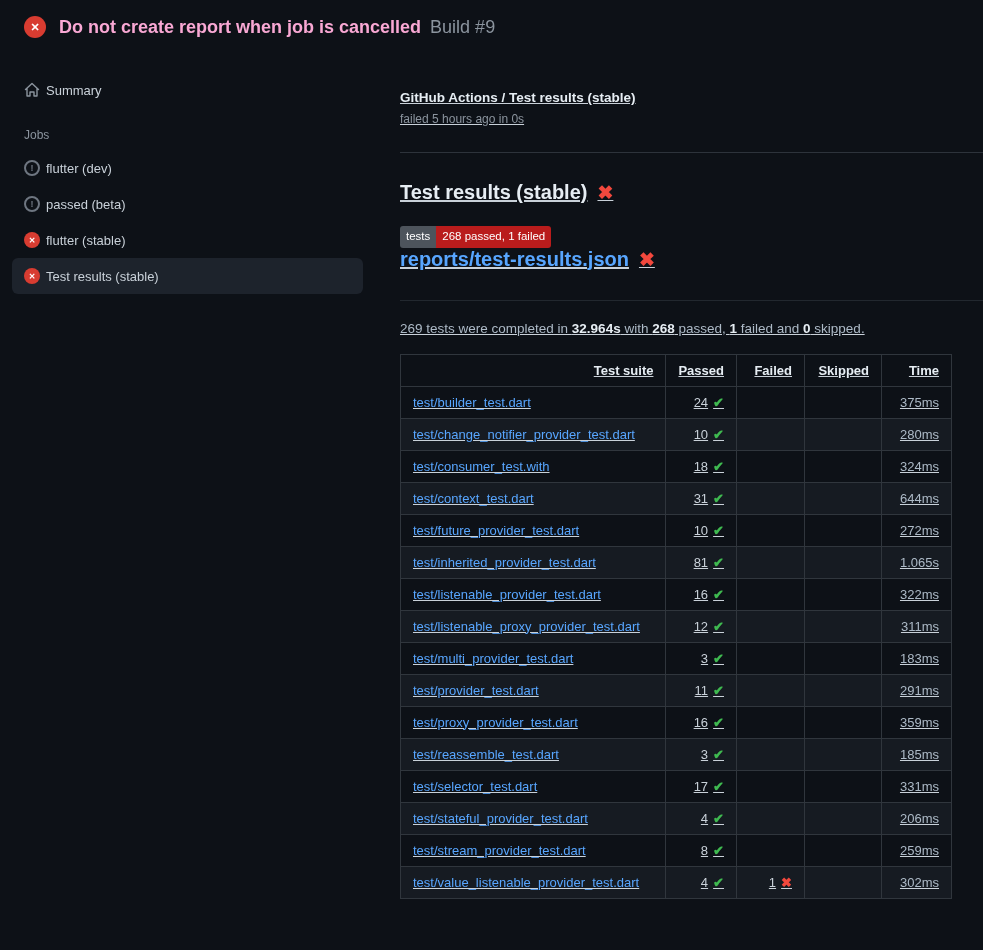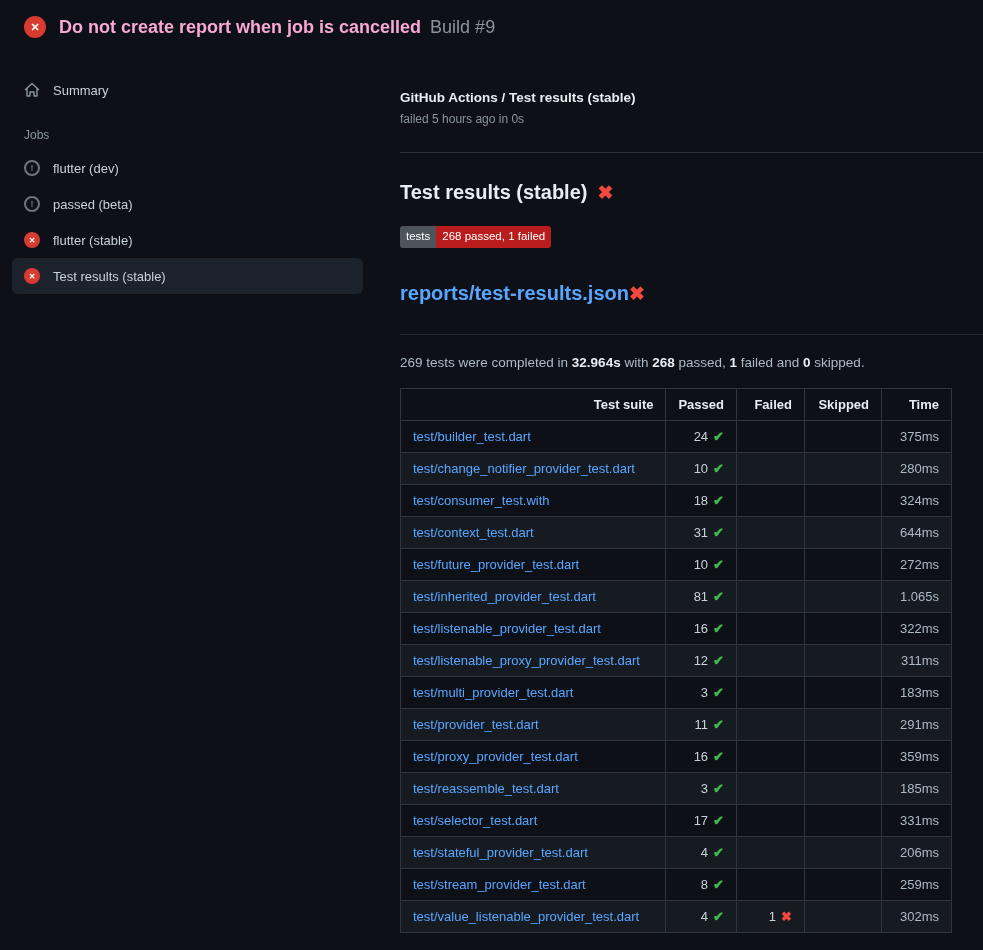--- a/index.html
+++ b/index.html
@@ -20,55 +20,55 @@
   }
   .build-title { margin: 0; font-size: 18px; font-weight: 700; color: #f9a8d4; }
   .build-number { font-size: 18px; color: #8b949e; margin-left: 9px; font-weight: 400; }
 
   
   .layout { display: flex; align-items: flex-start; }
 
   
   .sidebar { width: 375px; min-width: 375px; padding: 22px 12px 0 12px; }
   .side-item {
-    display: flex; align-items: center; gap: 13px;
+    display: flex; align-items: center; gap: 6px;
     padding: 10px 12px; border-radius: 6px;
     font-size: 13px; color: #c9d1d9; cursor: pointer;
   }
   .side-item.selected { background: #1d232c; }
   .home-svg { width: 16px; height: 16px; display: block; }
   .jobs-heading { color: #8b949e; font-size: 12px; padding: 20px 12px 8px 12px; }
   .ic-fail {
     width: 16px; height: 16px; min-width: 16px; border-radius: 50%;
     background: #d83c31; color: #fff; font-size: 8px; font-weight: 700;
     display: flex; align-items: center; justify-content: center;
   }
   .ic-neutral {
     width: 16px; height: 16px; min-width: 16px; border-radius: 50%;
     border: 2px solid #6e7681; color: #6e7681; font-size: 9px; font-weight: 700;
     display: flex; align-items: center; justify-content: center;
   }
 
   
-  .content { flex: 1; min-width: 0; padding: 40px 0 0 25px; }
+  .content { flex: 1; min-width: 0; padding: 40px 0 0 25px; text-decoration: underline; }
   .breadcrumb { font-size: 13.5px; font-weight: 700; color: #e6edf3; }
   .meta { font-size: 12px; color: #8b949e; margin-top: 7px; }
   .rule { height: 1px; background: #2d333b; margin-top: 26px; }
 
   .section-head { display: flex; align-items: center; gap: 10px; margin-top: 28px; }
   .section-head h2 { margin: 0; font-size: 20px; font-weight: 700; color: #e6edf3; }
   .hx { color: #f2483d; font-size: 19px; font-weight: 700; line-height: 1; }
 
   .badge { display: inline-flex; margin-top: 22px; font-size: 11.5px; line-height: 1; border-radius: 3px; overflow: hidden; }
   .badge-key { background: #4d545c; color: #fff; padding: 5px 6px; }
   .badge-val { background: #b91c1c; color: #fff; padding: 5px 6px; }
 
   .report-head {
-    display: flex; align-items: center; 
-    margin-top: 34px; padding-bottom: 29px; border-bottom: 1px solid #22282f;
+    display: flex; align-items: center; gap: 10px;
+    padding-bottom: 29px; border-bottom: 1px solid #22282f;
   }
   .report-link { font-size: 20px; font-weight: 700; color: #58a6ff; text-decoration: none; }
 
   .summary-line { font-size: 13.5px; margin-top: 20px; color: #adbac7; }
   .summary-line b { color: #e6edf3; font-weight: 700; }
 
   
   table.results { border-collapse: collapse; margin-top: 18px; width: calc(100% - 31px); font-size: 13px; }
   .results th, .results td { border: 1px solid #30363d; padding: 8px 12px; }
   .results th { color: #e6edf3; font-weight: 700; text-align: right; }

